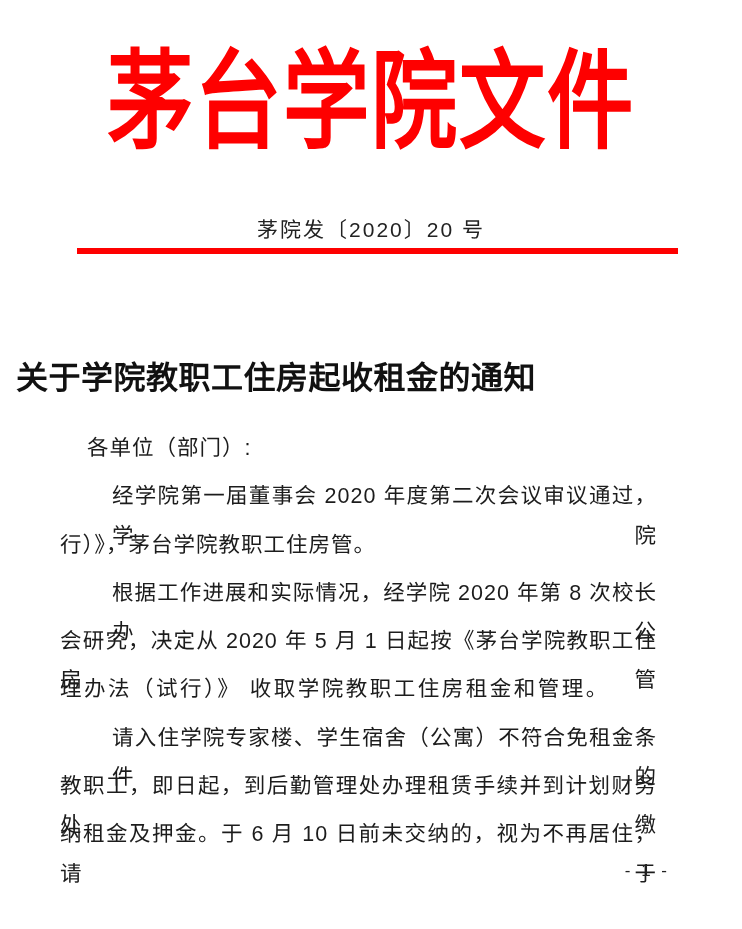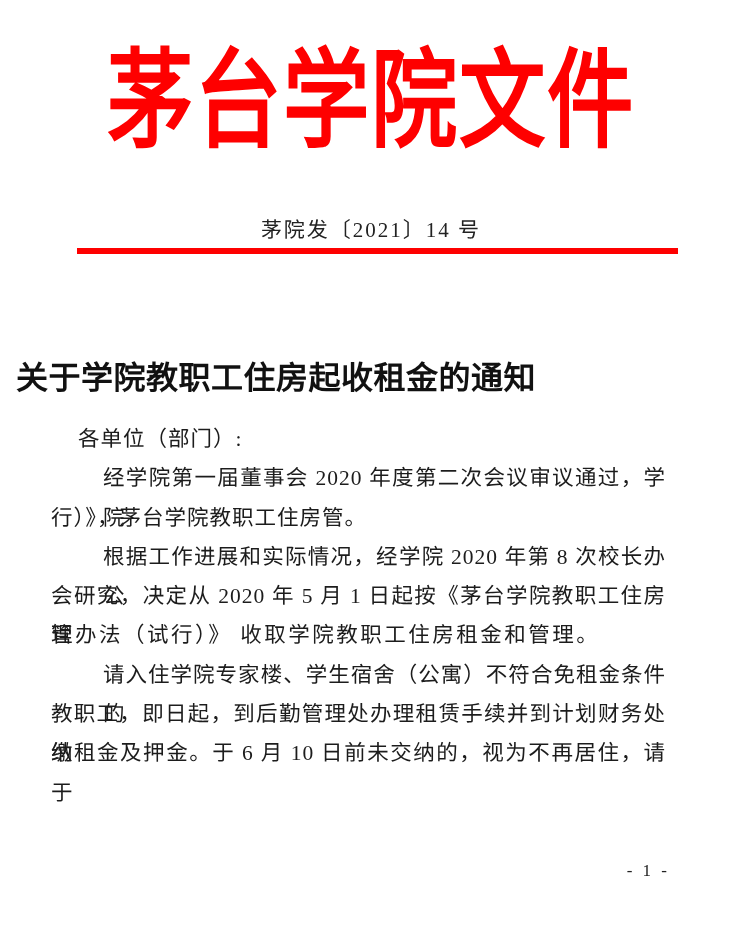--- a/index.html
+++ b/index.html
@@ -6,21 +6,21 @@
     margin: 0;
     padding: 0;
     background: #ffffff;
   }
   .page {
     position: relative;
     width: 742px;
     height: 929px;
     background: #ffffff;
     overflow: hidden;
-    font-family: Liberation Serif, serif;
+    font-family: Liberation Sans, sans-serif;
     color: var(--body-text, #1c1c1c);
   }
   
   .red-title {
     position: absolute;
     top: 48px;
     left: 0;
     width: 100%;
     margin: 0;
     text-align: center;
@@ -67,21 +67,21 @@
     white-space: nowrap;
   }
   
   .body-block {
     position: absolute;
     top: 420px;
     left: 51px;
     width: 615px;
   }
   .body-block p.line {
-    margin: 0;
+    margin: 9px;
     padding: 0;
     font-size: 21.5px;
     line-height: 39.3px;
     height: 39.3px;
     letter-spacing: 1px;
     color: var(--body-text, #1c1c1c);
     text-align: left;
     white-space: nowrap;
   }
   .body-block p.line.fill {
@@ -102,21 +102,21 @@
     color: #222222;
   }
 </style>
 </head>
 <body>
 
 <div class="page">
 
   <h1 class="red-title">茅台学院文件</h1>
 
-  <div class="doc-number">茅院发〔2021〕14 号</div>
+  <div class="doc-number">茅院发〔2020〕20 号</div>
 
   <div class="red-rule"></div>
 
   <h2 class="notice-title">关于学院教职工住房起收租金的通知</h2>
 
   <div class="body-block">
     <p class="line salutation">各单位（部门）:</p>
     <p class="line para-first fill">经学院第一届董事会 2020 年度第二次会议审议通过，学院</p>
     <p class="line">行）》，茅台学院教职工住房管。</p>
     <p class="line para-first fill">根据工作进展和实际情况，经学院 2020 年第 8 次校长办公</p>

